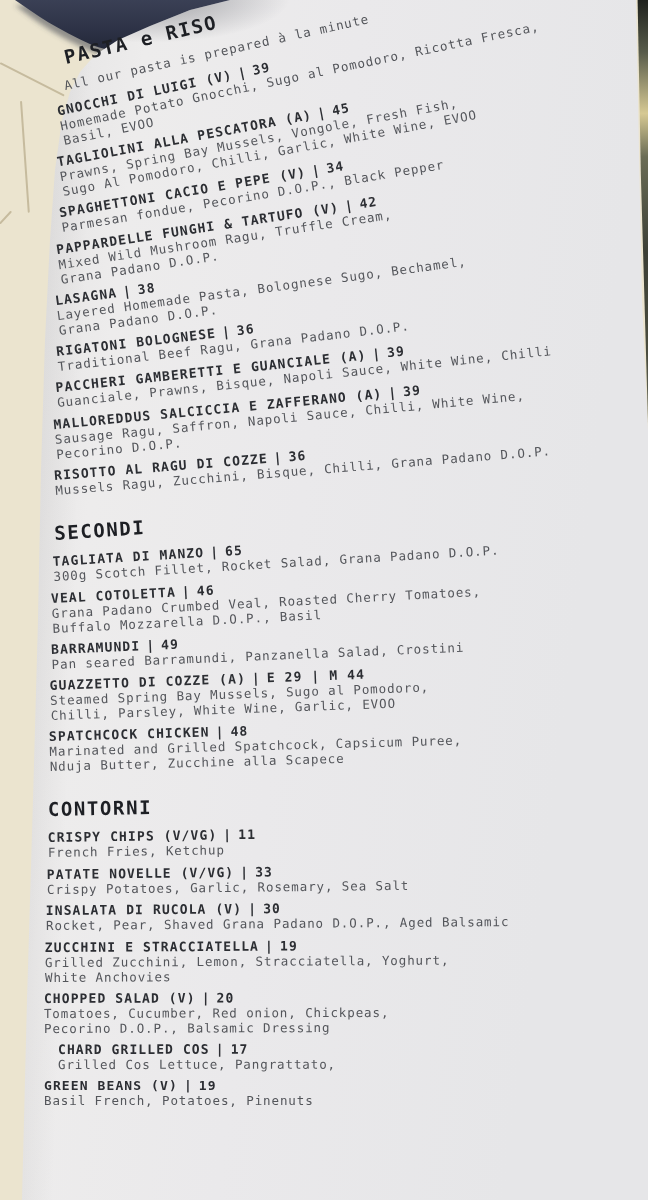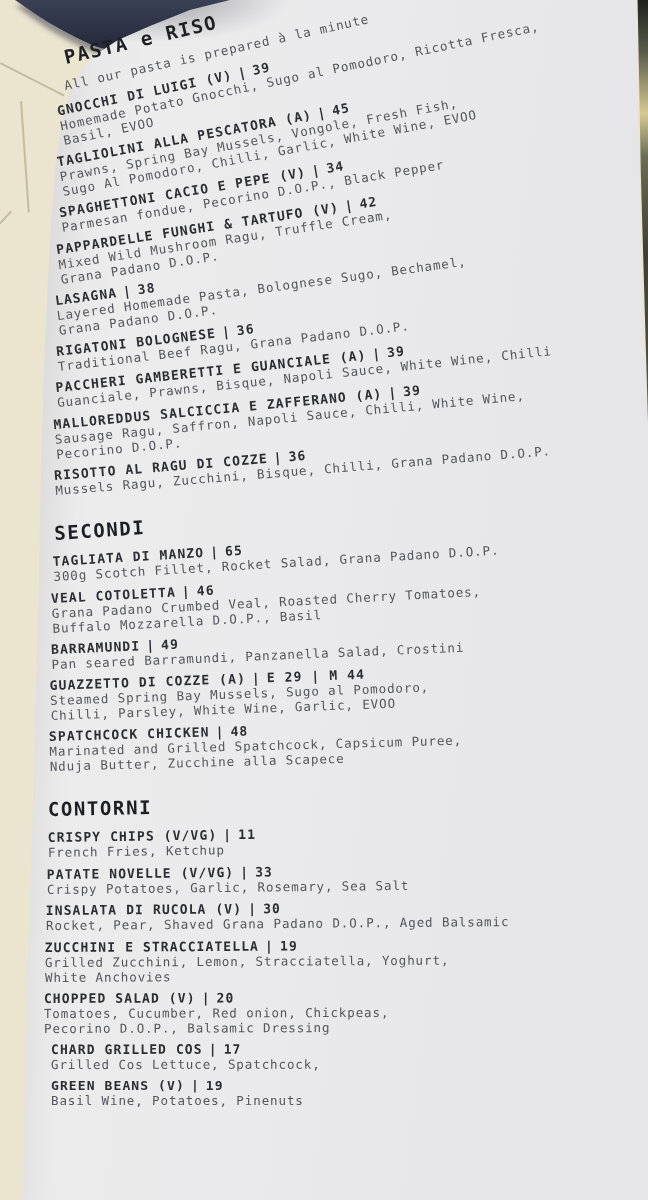--- a/index.html
+++ b/index.html
@@ -199,23 +199,23 @@
         <div class="menu-item rot" style="transform: rotate(-0.344124deg); margin-left: 3.37908px;">
           <div class="item-name-row"><span>ZUCCHINI E STRACCIATELLA</span><span class="price-separator">|</span><span>19</span></div>
           <div class="item-desc-line">Grilled Zucchini, Lemon, Stracciatella, Yoghurt,</div>
           <div class="item-desc-line">White Anchovies</div>
         </div>
         <div class="menu-item rot" style="transform: rotate(-0.186598deg); margin-left: 2.41998px;">
           <div class="item-name-row"><span>CHOPPED SALAD (V)</span><span class="price-separator">|</span><span>20</span></div>
           <div class="item-desc-line">Tomatoes, Cucumber, Red onion, Chickpeas,</div>
           <div class="item-desc-line">Pecorino D.O.P., Balsamic Dressing</div>
         </div>
-        <div class="menu-item rot" style="transform: rotate(-0.0796828deg); margin-left: 9px;">
+        <div class="menu-item rot" style="transform: rotate(-0.0796828deg); margin-left: 16px;">
           <div class="item-name-row"><span>CHARD GRILLED COS</span><span class="price-separator">|</span><span>17</span></div>
-          <div class="item-desc-line">Grilled Cos Lettuce, Spatchcock,</div>
-        </div>
-        <div class="menu-item rot" style="transform: rotate(-0.0195324deg); margin-left: 9px;">
+          <div class="item-desc-line">Grilled Cos Lettuce, Pangrattato,</div>
+        </div>
+        <div class="menu-item rot" style="transform: rotate(-0.0195324deg); margin-left: 2px;">
           <div class="item-name-row"><span>GREEN BEANS (V)</span><span class="price-separator">|</span><span>19</span></div>
-          <div class="item-desc-line">Basil Wine, Potatoes, Pinenuts</div>
+          <div class="item-desc-line">Basil French, Potatoes, Pinenuts</div>
         </div>
       </section>
     </div>
 </div>
 
 </body></html>

